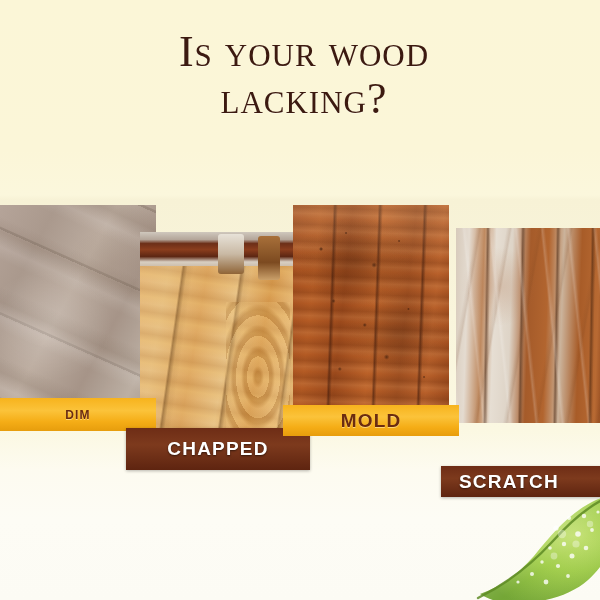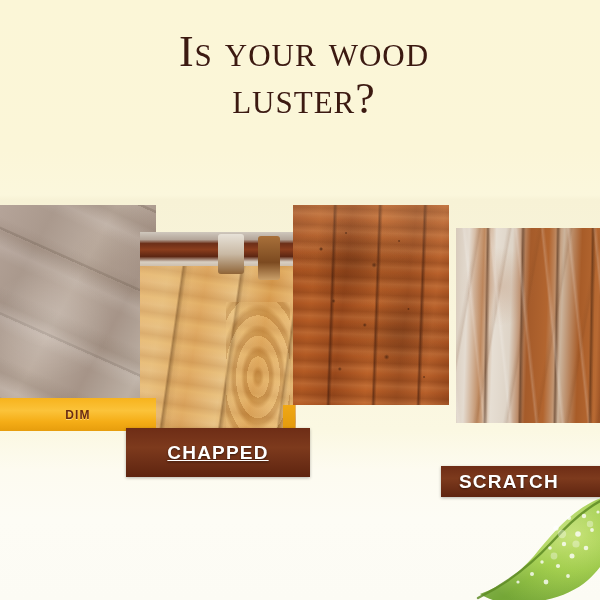--- a/index.html
+++ b/index.html
@@ -241,21 +241,21 @@
     text-shadow: 0 1px 0 rgba(255,226,150,0.75);
   }
   .banner.brown {
     background: linear-gradient(to bottom, #6e2d16 0%, #7d3a1d 40%, #5e2410 100%);
     color: #ffffff;
     text-shadow: 0 1px 2px rgba(0,0,0,0.55);
     box-shadow: 0 1px 3px rgba(0,0,0,0.28);
   }
 
   #banner-dim     { left: 0px;   top: 398px; width: 156px; height: 33px; font-size: 12px; }
-  #banner-chapped { left: 126px; top: 428px; width: 184px; height: 49px; font-size: 19px; text-decoration: underline; }
+  #banner-chapped { left: 126px; top: 428px; width: 184px; height: 42px; font-size: 19px; }
   #banner-mold    { left: 283px; top: 405px; width: 176px; height: 31px; font-size: 19px; }
   #banner-scratch { left: 441px; top: 420px; width: 182px; height: 31px; font-size: 19px;
                     justify-content: flex-start; padding-left: 18px; box-sizing: border-box; margin-top: 46px; }
 
   
   .notch { position: absolute; }
   #notch-chapped { left: 296px; top: 438px; width: 14px; height: 21px;
     background: linear-gradient(to bottom, #6e2d16, #5e2410); }
   #notch-mold-left { left: 283px; top: 405px; width: 12px; height: 31px;
     background: linear-gradient(to bottom, #f0a815, #e0960a); }
@@ -270,21 +270,21 @@
   }
   #leaf svg { display: block; width: 100%; height: 100%; }
 </style>
 </head>
 <body>
 
 <div id="poster">
 
   <div class="headline">
     <span class="ln ln1">Is your wood</span>
-    <span class="ln ln3">luster?</span>
+    <span class="ln ln3">lacking?</span>
   </div>
 
   <div class="panel" id="panel-dim">
     <div class="photo"></div>
   </div>
 
   <div class="panel" id="panel-chapped">
     <div class="photo">
       <div class="baseboard"></div>
       <div class="leg l1"></div>
@@ -301,20 +301,21 @@
     <div class="photo"></div>
   </div>
 
   <div class="notch" id="notch-mold-left"></div>
   <div class="notch" id="notch-chapped"></div>
 
   <div class="banner amber" id="banner-dim">DIM</div>
 
   <div class="banner brown" id="banner-chapped">CHAPPED</div>
 
+  <div class="banner amber" id="banner-mold">MOLD</div>
 
   <div class="banner brown" id="banner-scratch">SCRATCH</div>
 
   <div id="leaf">
     <svg viewBox="0 0 140 122" xmlns="http://www.w3.org/2000/svg">
       <defs>
         <radialGradient id="leafGrad" cx="62%" cy="38%" r="72%">
           <stop offset="0%" stop-color="#c2e06e"></stop>
           <stop offset="45%" stop-color="#9ecc44"></stop>
           <stop offset="100%" stop-color="#6da22c"></stop>

